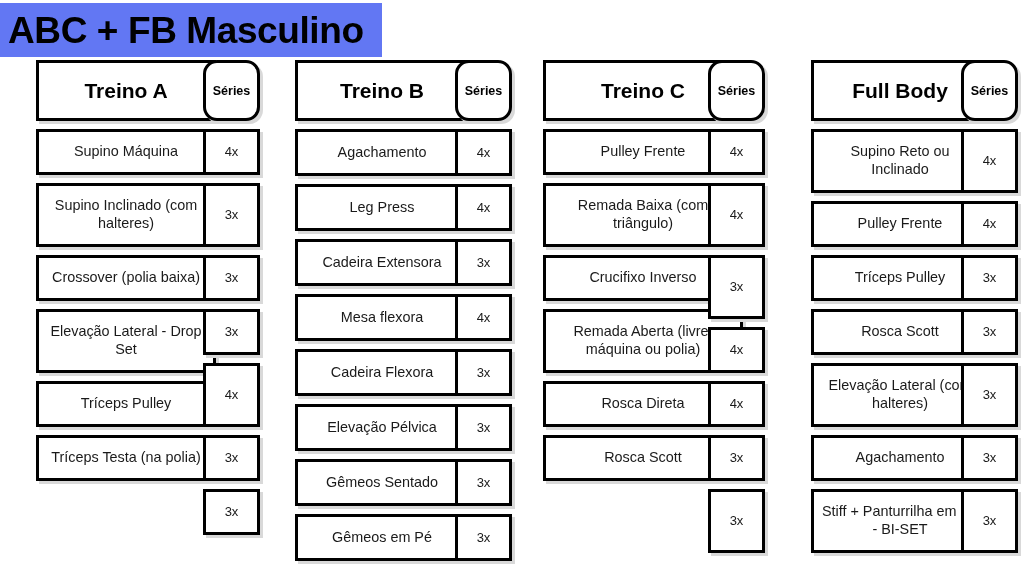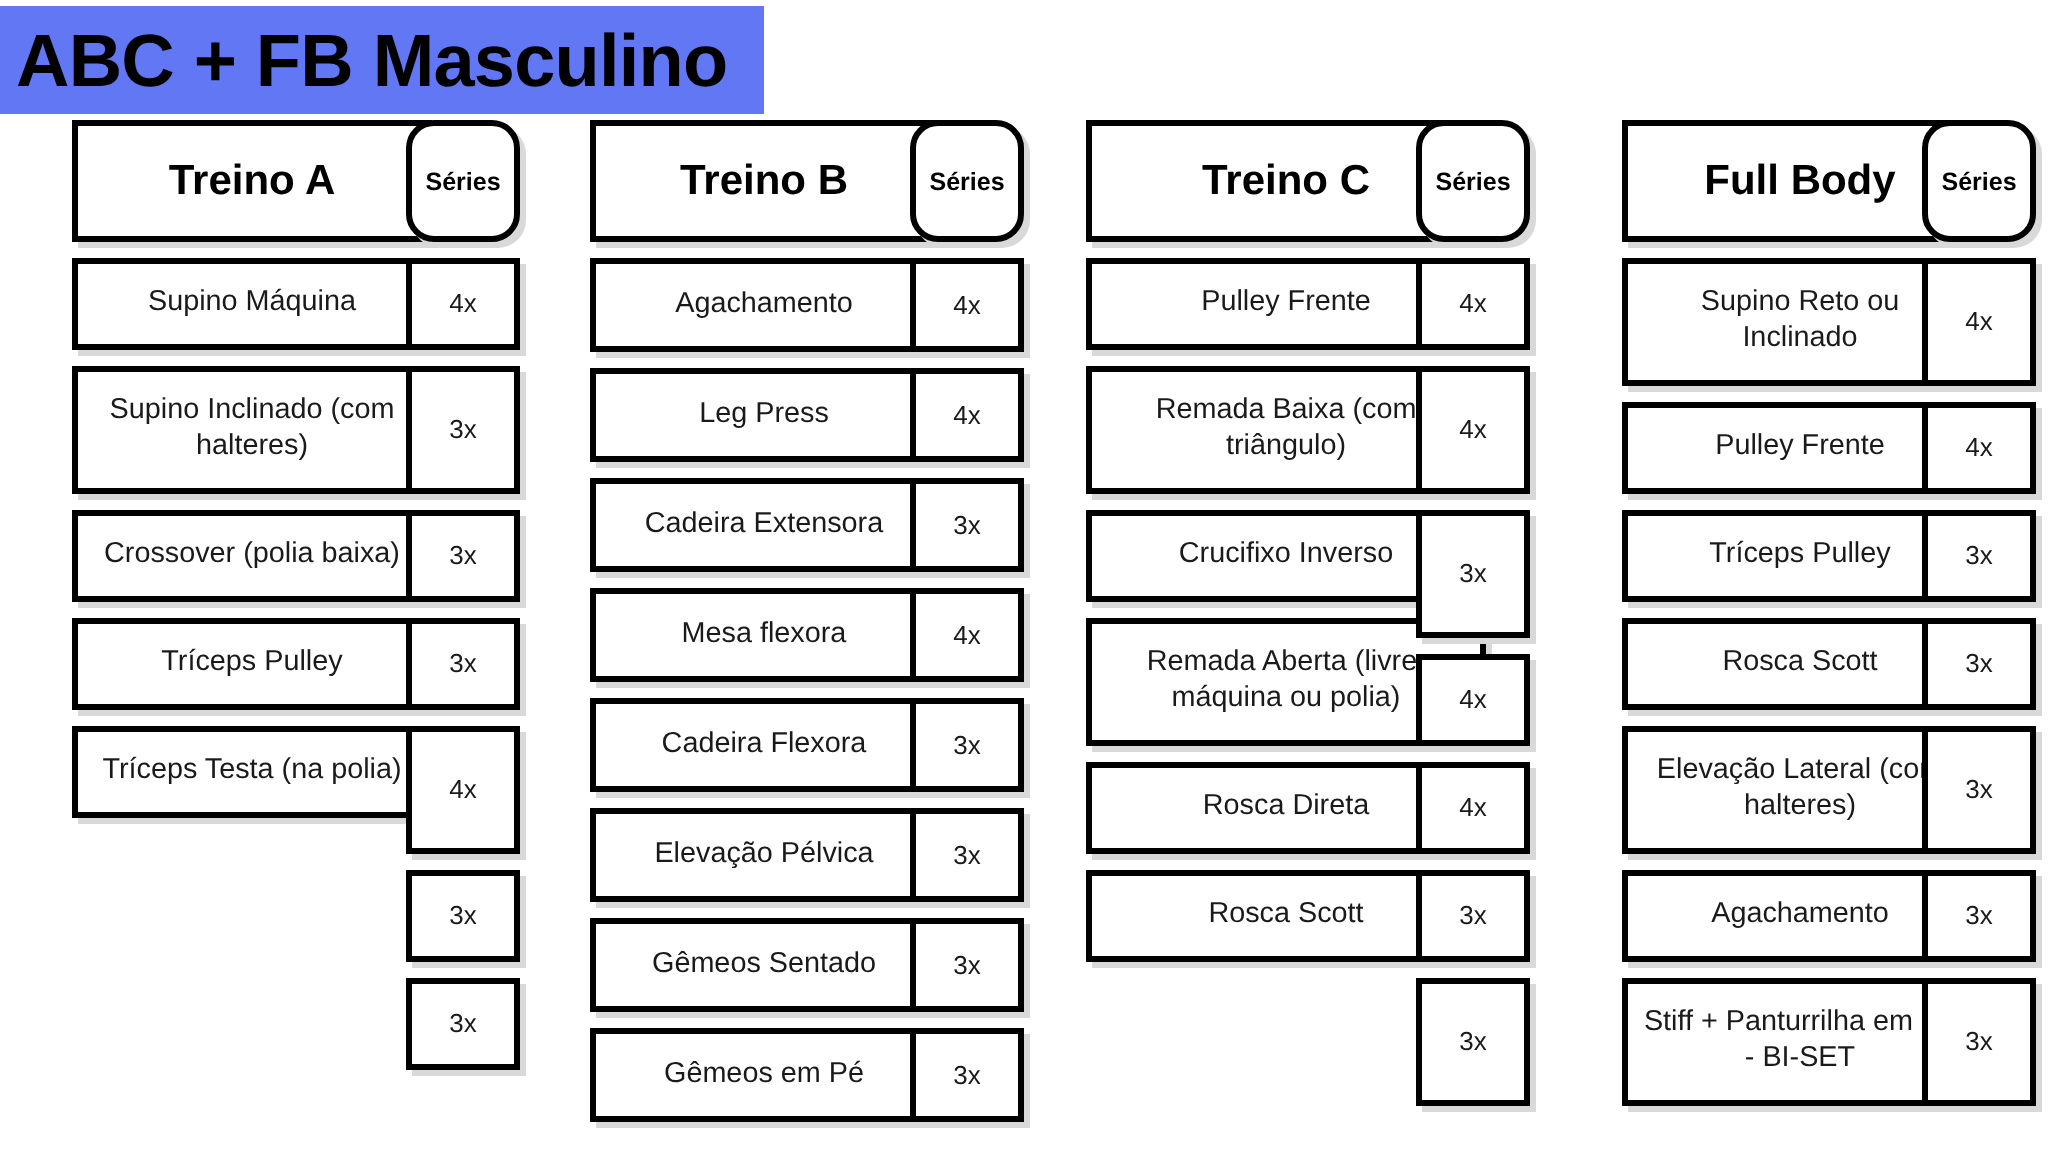--- a/index.html
+++ b/index.html
@@ -130,20 +130,23 @@
       <div class="box header">Treino A</div>
       <div class="box cell h1">
         <span class="cell-label">Supino Máquina</span>
       </div>
       <div class="box cell h2">
         <span class="cell-label">Supino Inclinado (com halteres)</span>
       </div>
       <div class="box cell h1">
         <span class="cell-label">Crossover (polia baixa)</span>
       </div>
+      <div class="box cell h2">
+        <span class="cell-label">Elevação Lateral - Drop Set</span>
+      </div>
       <div class="box cell h1">
         <span class="cell-label">Tríceps Pulley</span>
       </div>
       <div class="box cell h1">
         <span class="cell-label">Tríceps Testa (na polia)</span>
       </div>
     </div>
 
     <div class="column ser-a">
       <div class="box header series-head">Séries</div>

